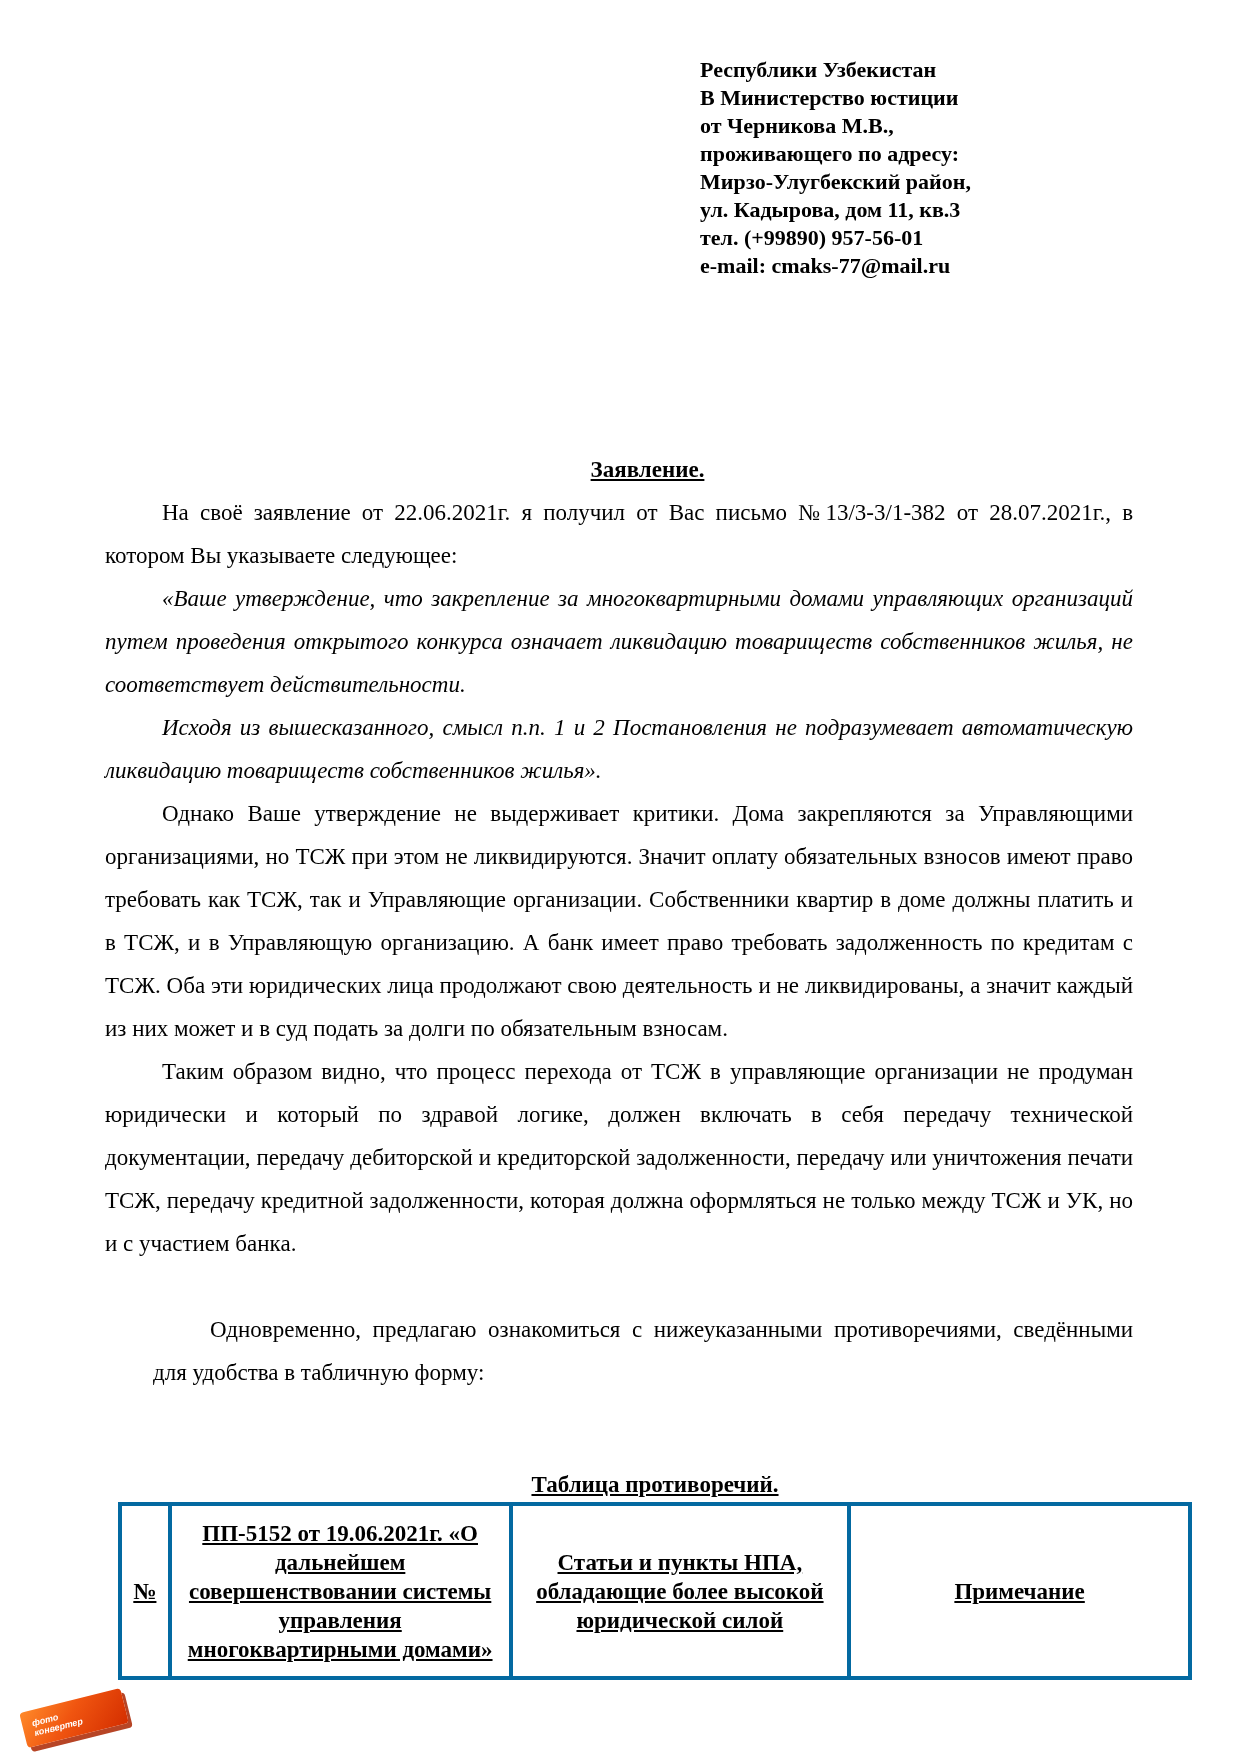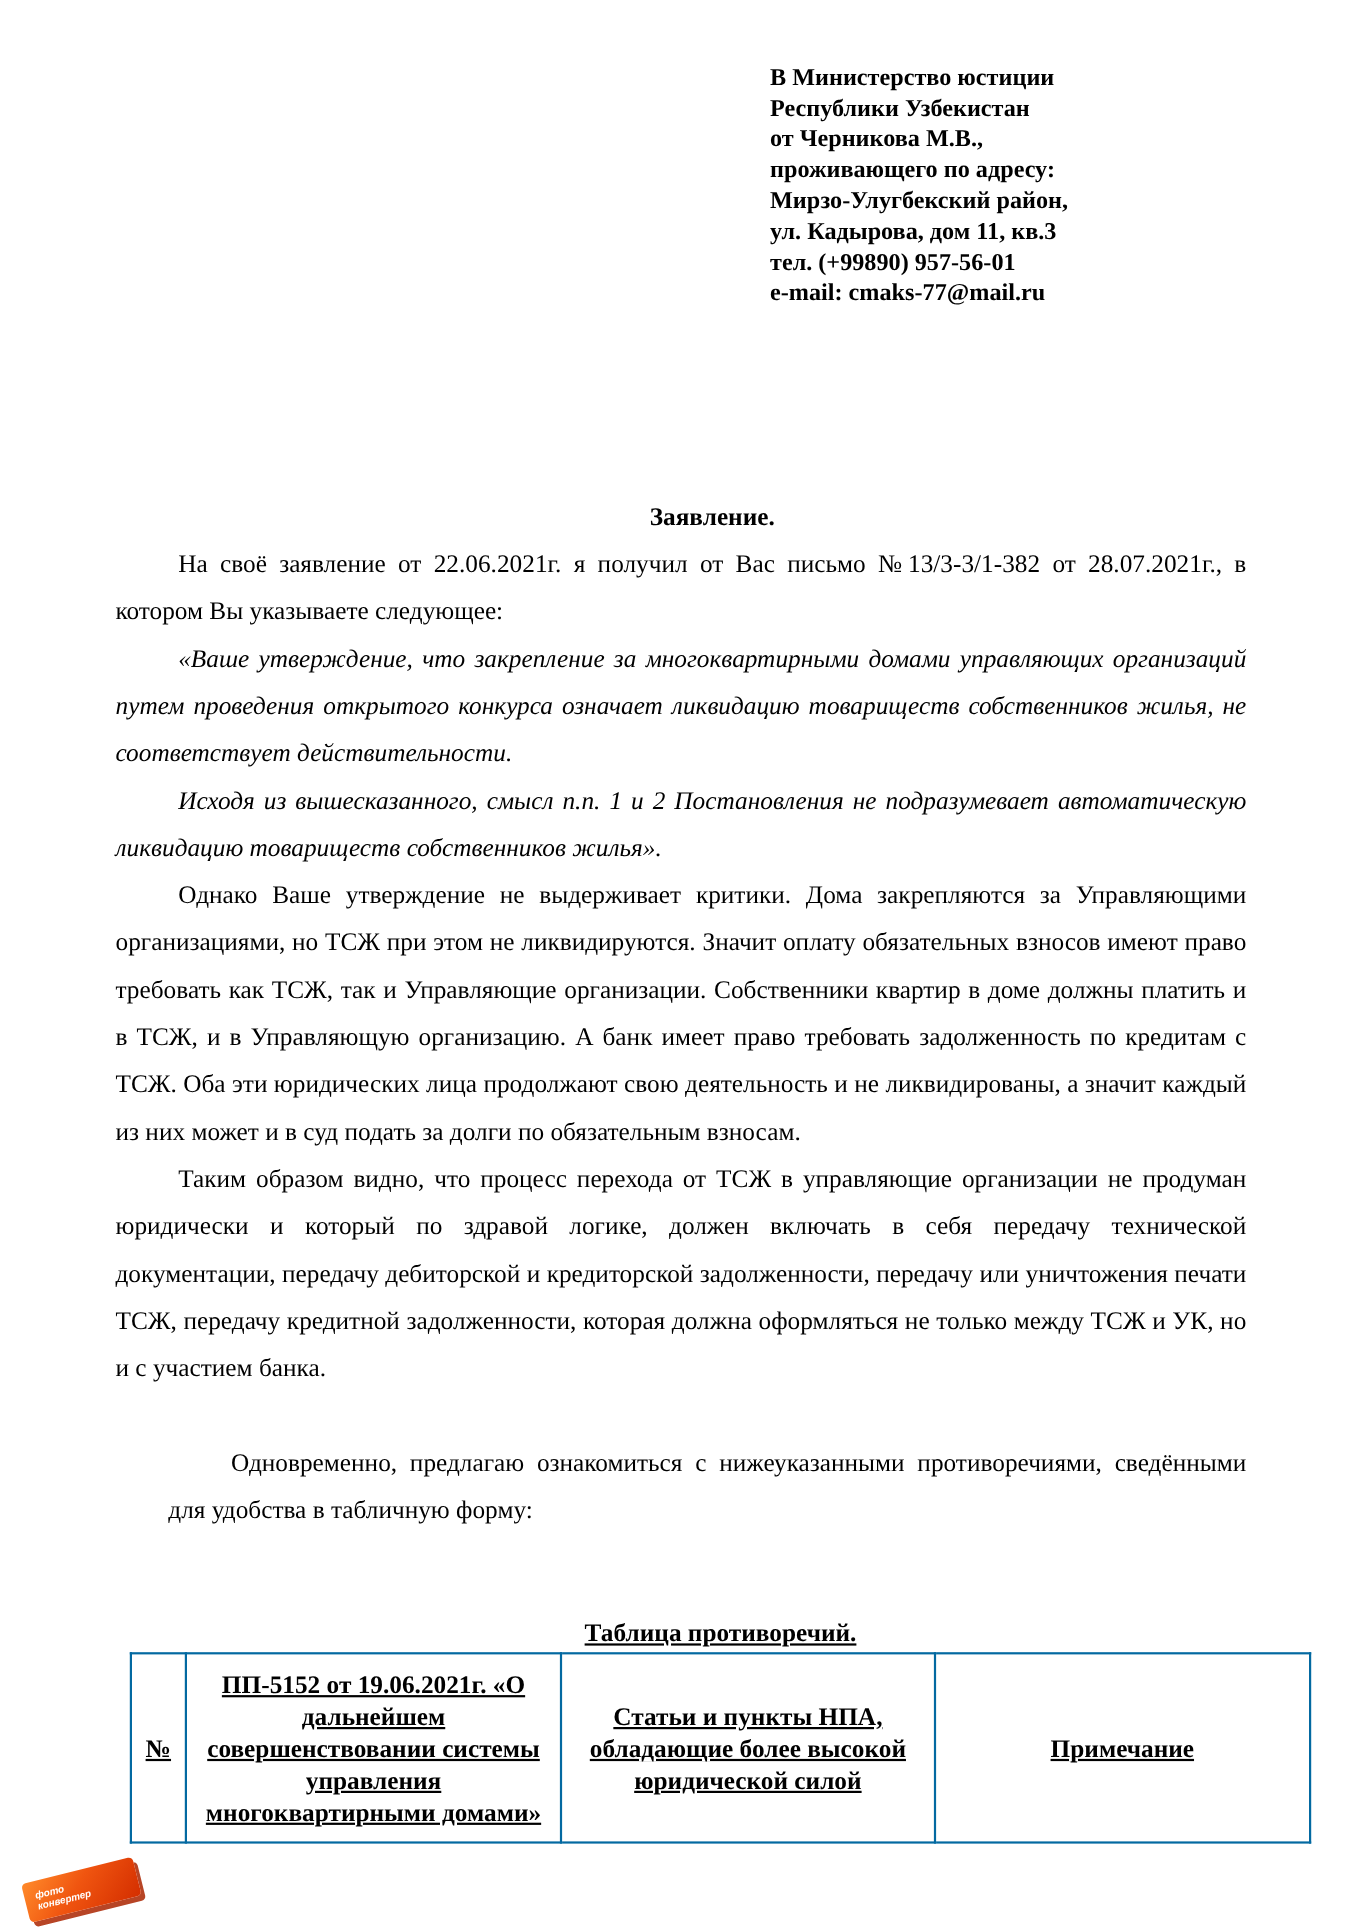--- a/index.html
+++ b/index.html
@@ -35,20 +35,21 @@
     width: 1028px;
     font-size: 23px;
     line-height: 43px;
   }
   .doc-title {
     font-weight: bold;
     text-align: center;
     text-indent: 57px;
     margin: 0;
     font-size: 23px;
+    text-decoration: underline;
   }
   .content p {
     margin: 0;
     text-align: justify;
     text-indent: 57px;
   }
   .content p.quote { font-style: italic; }
   .content p.gap-before { margin-top: 43px; margin-left: 48px; }
 
   
@@ -65,21 +66,21 @@
     line-height: 33px;
     text-align: center;
     margin: 0 0 1px 0;
   }
   table.contradictions {
     border-collapse: collapse;
     width: 1074px;
     table-layout: fixed;
   }
   table.contradictions td {
-    border: 2px solid #0369a1;
+    border: 4px solid #0369a1;
     font-weight: bold;
     font-size: 23px;
     line-height: 29px;
     text-align: center;
     vertical-align: middle;
     height: 170px;
     padding: 0 4px;
   }
   col.c-num   { width: 4.65%; }
   col.c-pp    { width: 31.85%; }
@@ -110,22 +111,22 @@
     color: #ffffff;
     font-size: 9px;
     line-height: 10px;
     display: block;
   }
 </style>
 </head>
 <body>
 
 <div class="recipient">
+  <span class="line">Республики Узбекистан</span>
   <span class="line">В Министерство юстиции</span>
-  <span class="line">Республики Узбекистан</span>
   <span class="line gap-above">от Черникова М.В.,</span>
   <span class="line">проживающего по адресу:</span>
   <span class="line">Мирзо-Улугбекский район,</span>
   <span class="line">ул. Кадырова, дом 11, кв.3</span>
   <span class="line">тел. (+99890) 957-56-01</span>
   <span class="line">e-mail: cmaks-77@mail.ru</span>
 </div>
 
 <div class="content">
   <h1 class="doc-title">Заявление.</h1>

